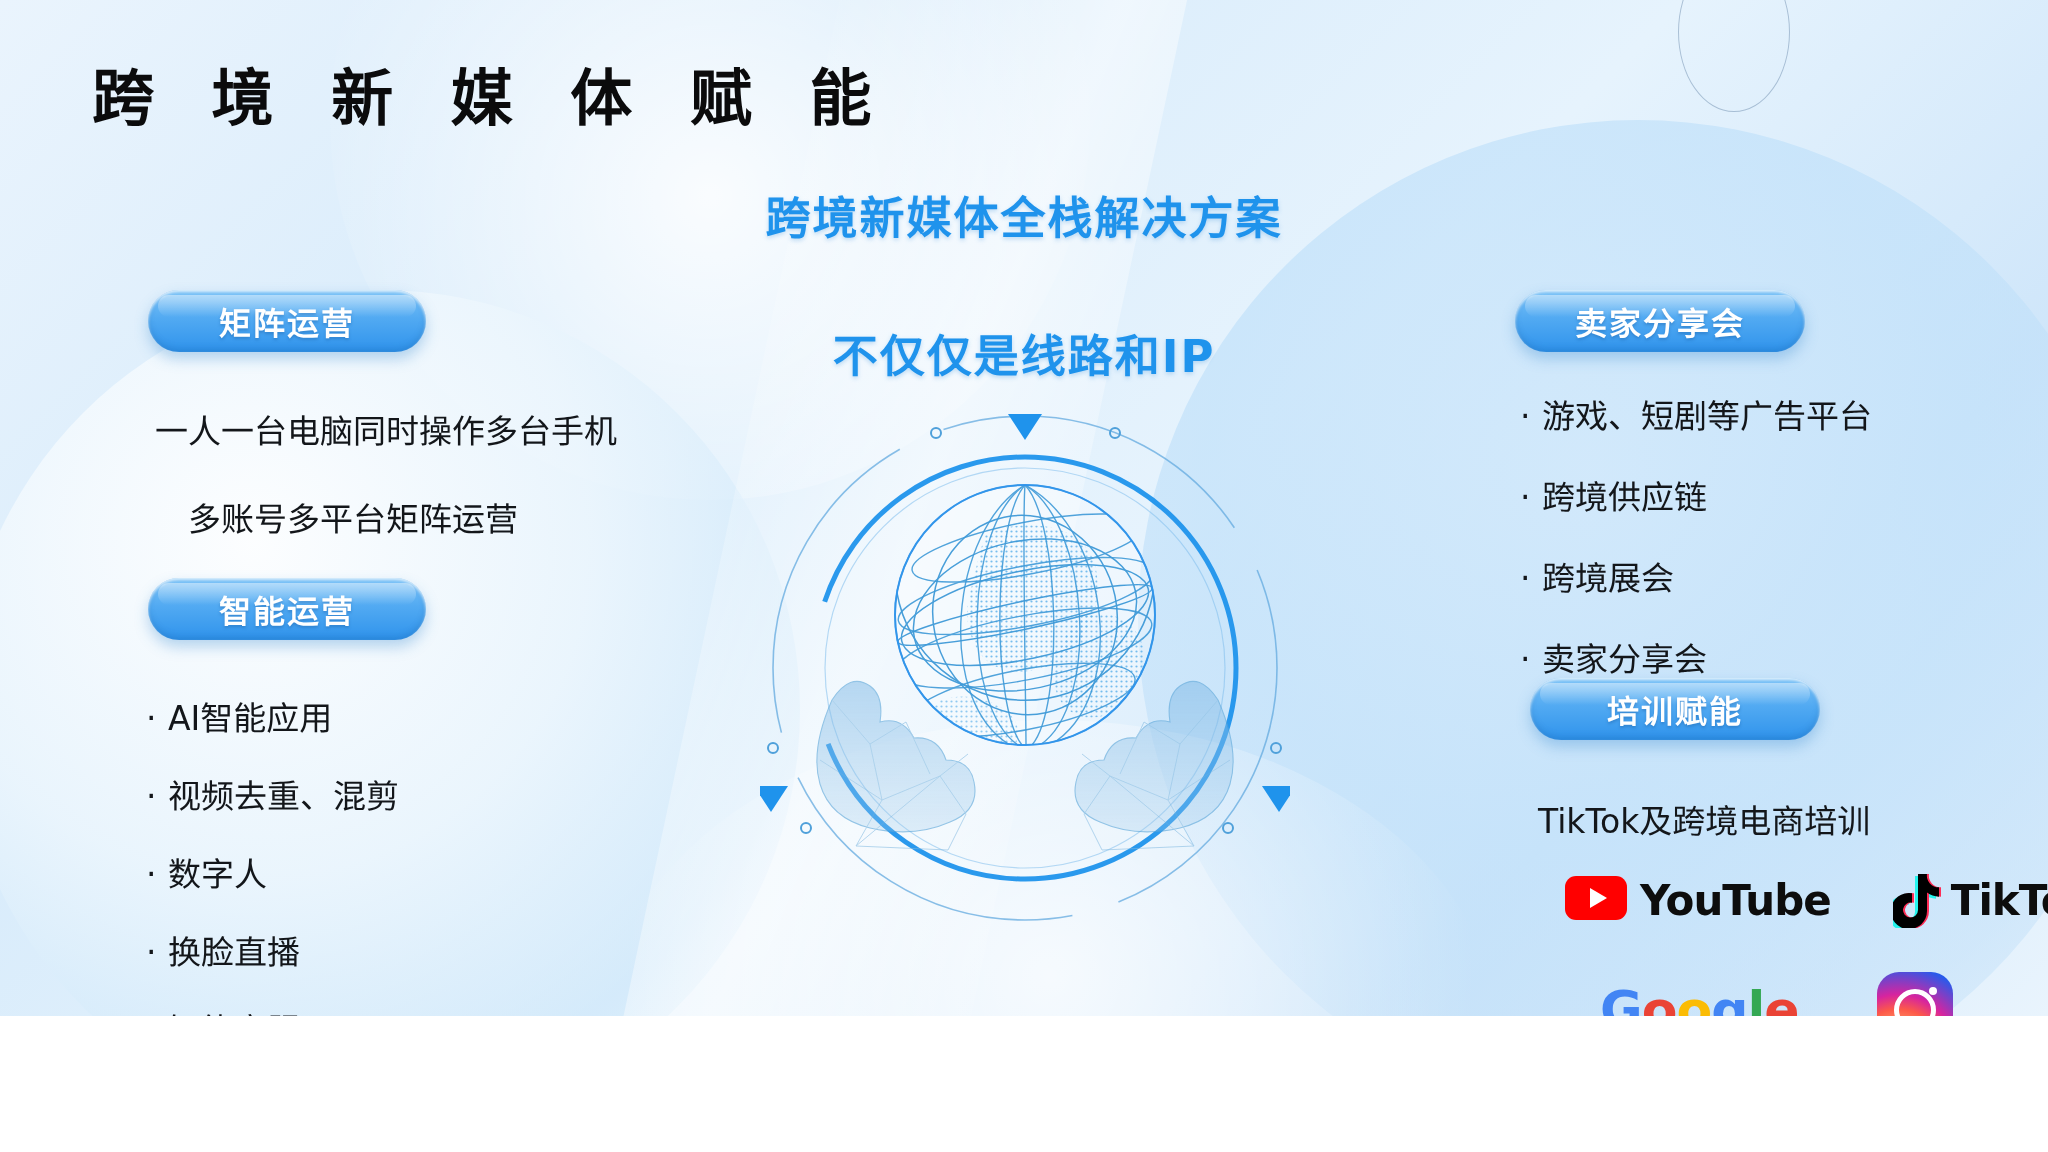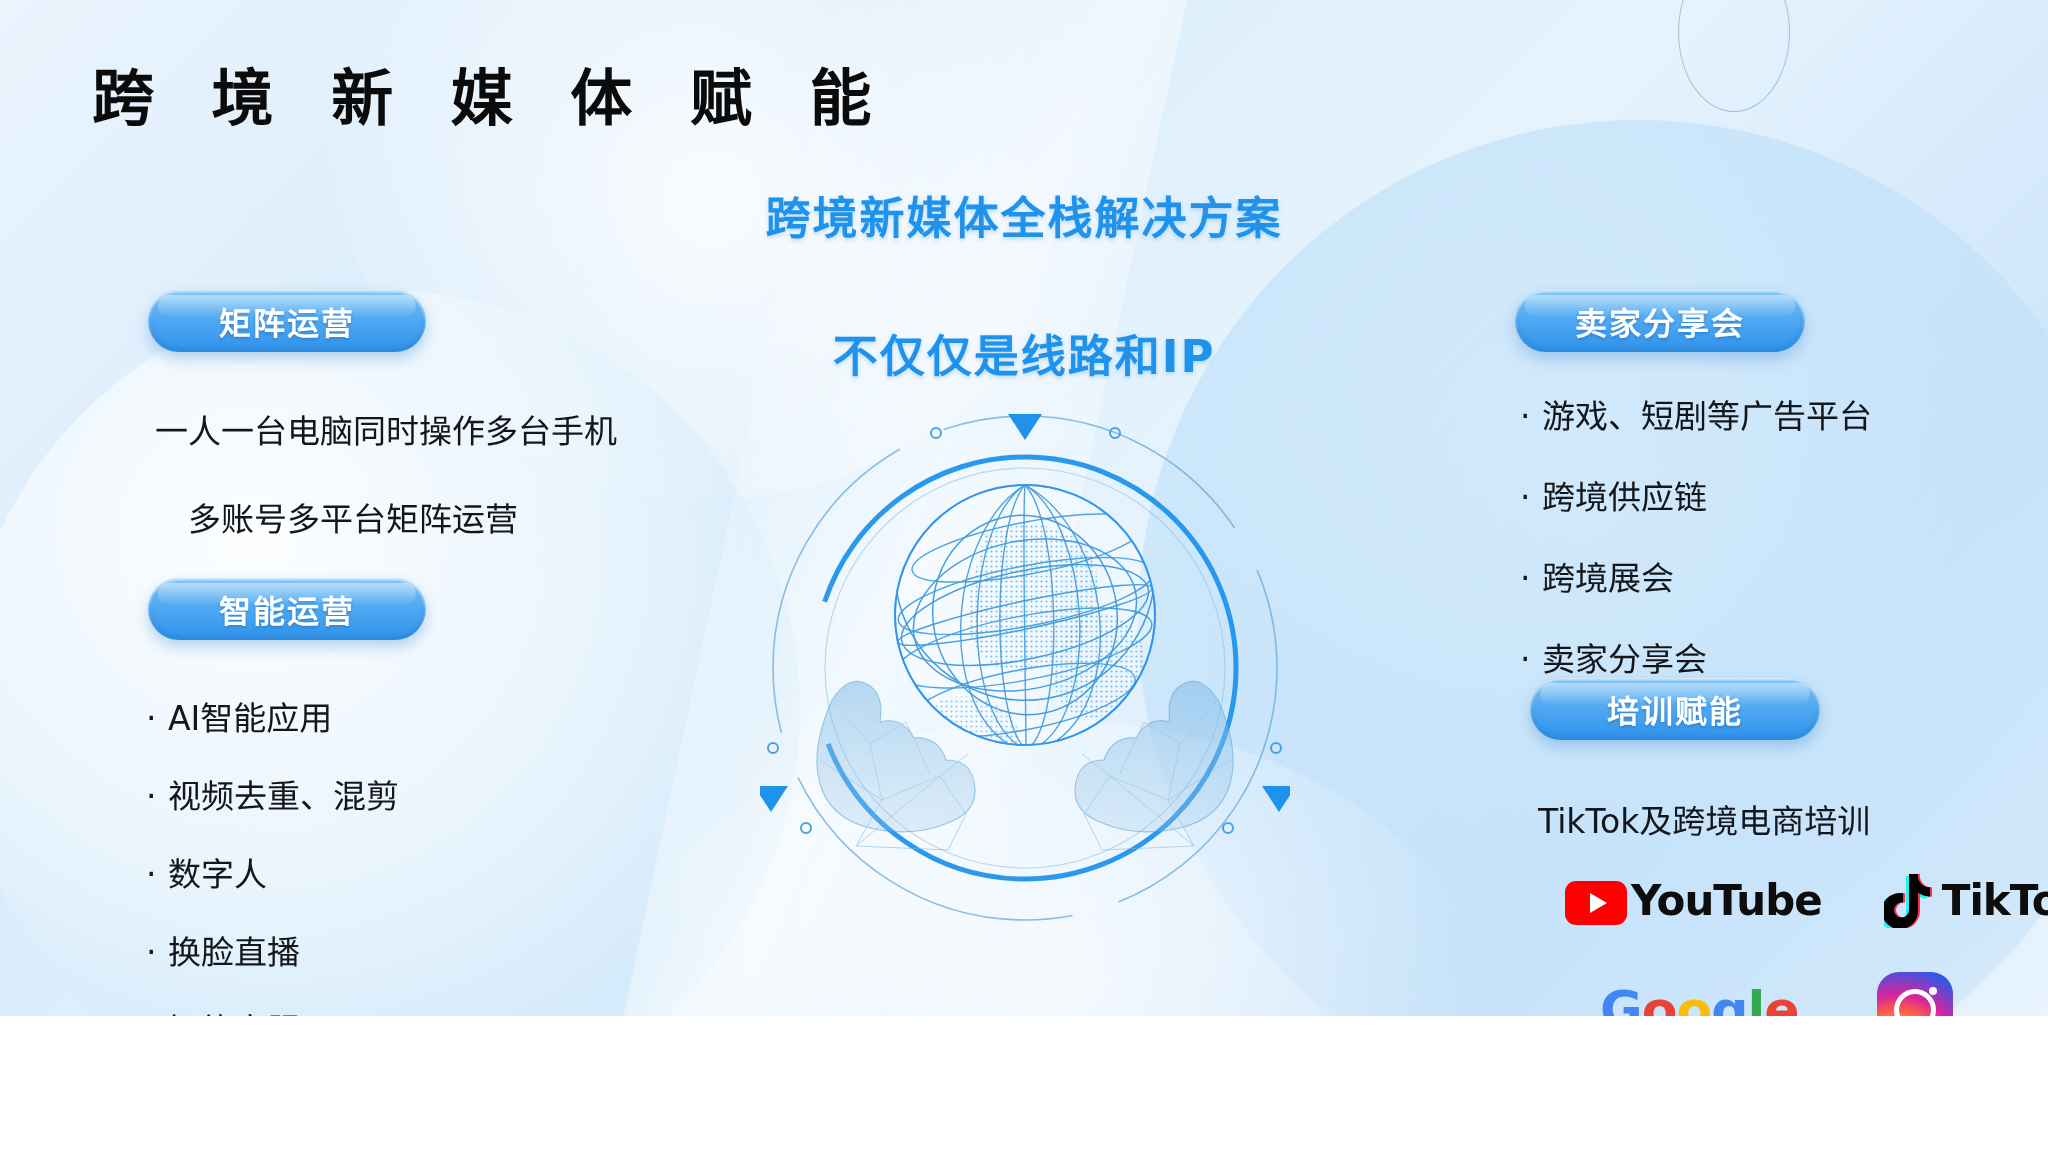--- a/index.html
+++ b/index.html
@@ -109,21 +109,21 @@
     position:absolute; left:1538px; top:795px;
     font-size:33px; color:#13161a; white-space:nowrap;
     font-family:"DejaVu Sans","Liberation Sans",sans-serif;
   }
 
   
   .logo-row{ position:absolute; display:flex; align-items:center; }
   .logo-row-1{ left:1565px; top:872px; gap:62px; }
   .logo-row-2{ left:1600px; top:972px; gap:78px; }
 
-  .yt{ display:flex; align-items:flex-end; gap:4px; }
+  .yt{ display:flex; align-items:flex-start; gap:13px; }
   .yt-badge{
     width:62px; height:44px; background:#ff0000; border-radius:11px;
     display:flex; align-items:center; justify-content:center;
   }
   .yt-badge .tri{
     width:0; height:0; border-left:17px solid #ffffff;
     border-top:10px solid transparent; border-bottom:10px solid transparent;
     margin-left:4px;
   }
   .yt-word{ font-size:42px; font-weight:bold; color:#0d0d0d; letter-spacing:-1px;

